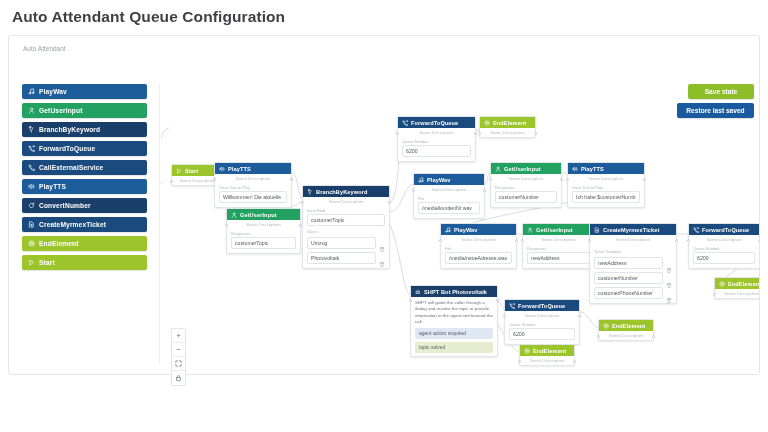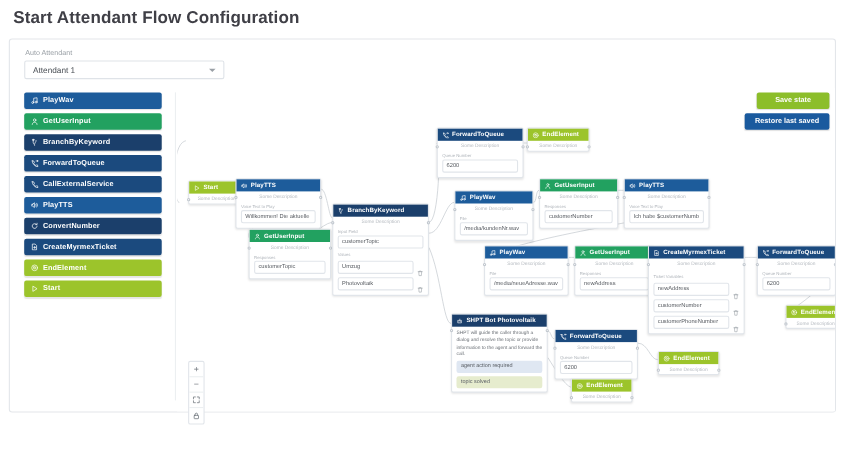--- a/index.html
+++ b/index.html
@@ -149,30 +149,26 @@
   .zbtn:last-child { border-bottom: none; }
 
   
   .wires { position: absolute; left: 0; top: 0; width: 598px; height: 294px; pointer-events: none; }
 </style>
 </head>
 <body>
 
 <div id="app">
 
-  <div class="page-title">Start Attendant Flow Configuration</div>
+  <div class="page-title">Auto Attendant Queue Configuration</div>
 
   <div class="card">
 
     <div class="field-label">Auto Attendant</div>
 
-    <div class="select-box">
-      <span class="select-value">Attendant 1</span>
-      <span class="select-caret"></span>
-    </div>
 
     <div class="palette" id="palette">
         <div class="pal-item" style="background: rgb(29, 92, 155);">
           <span class="pi">
             <svg width="7" height="7" viewBox="0 0 16 16" fill="none" stroke="#ffffff" stroke-width="1.5" stroke-linecap="round" stroke-linejoin="round">
               <path d="M6 12V3l7-1v9"></path>
               <circle cx="4" cy="12" r="2"></circle>
               <circle cx="11" cy="11" r="2"></circle>
             </svg>
           </span>

